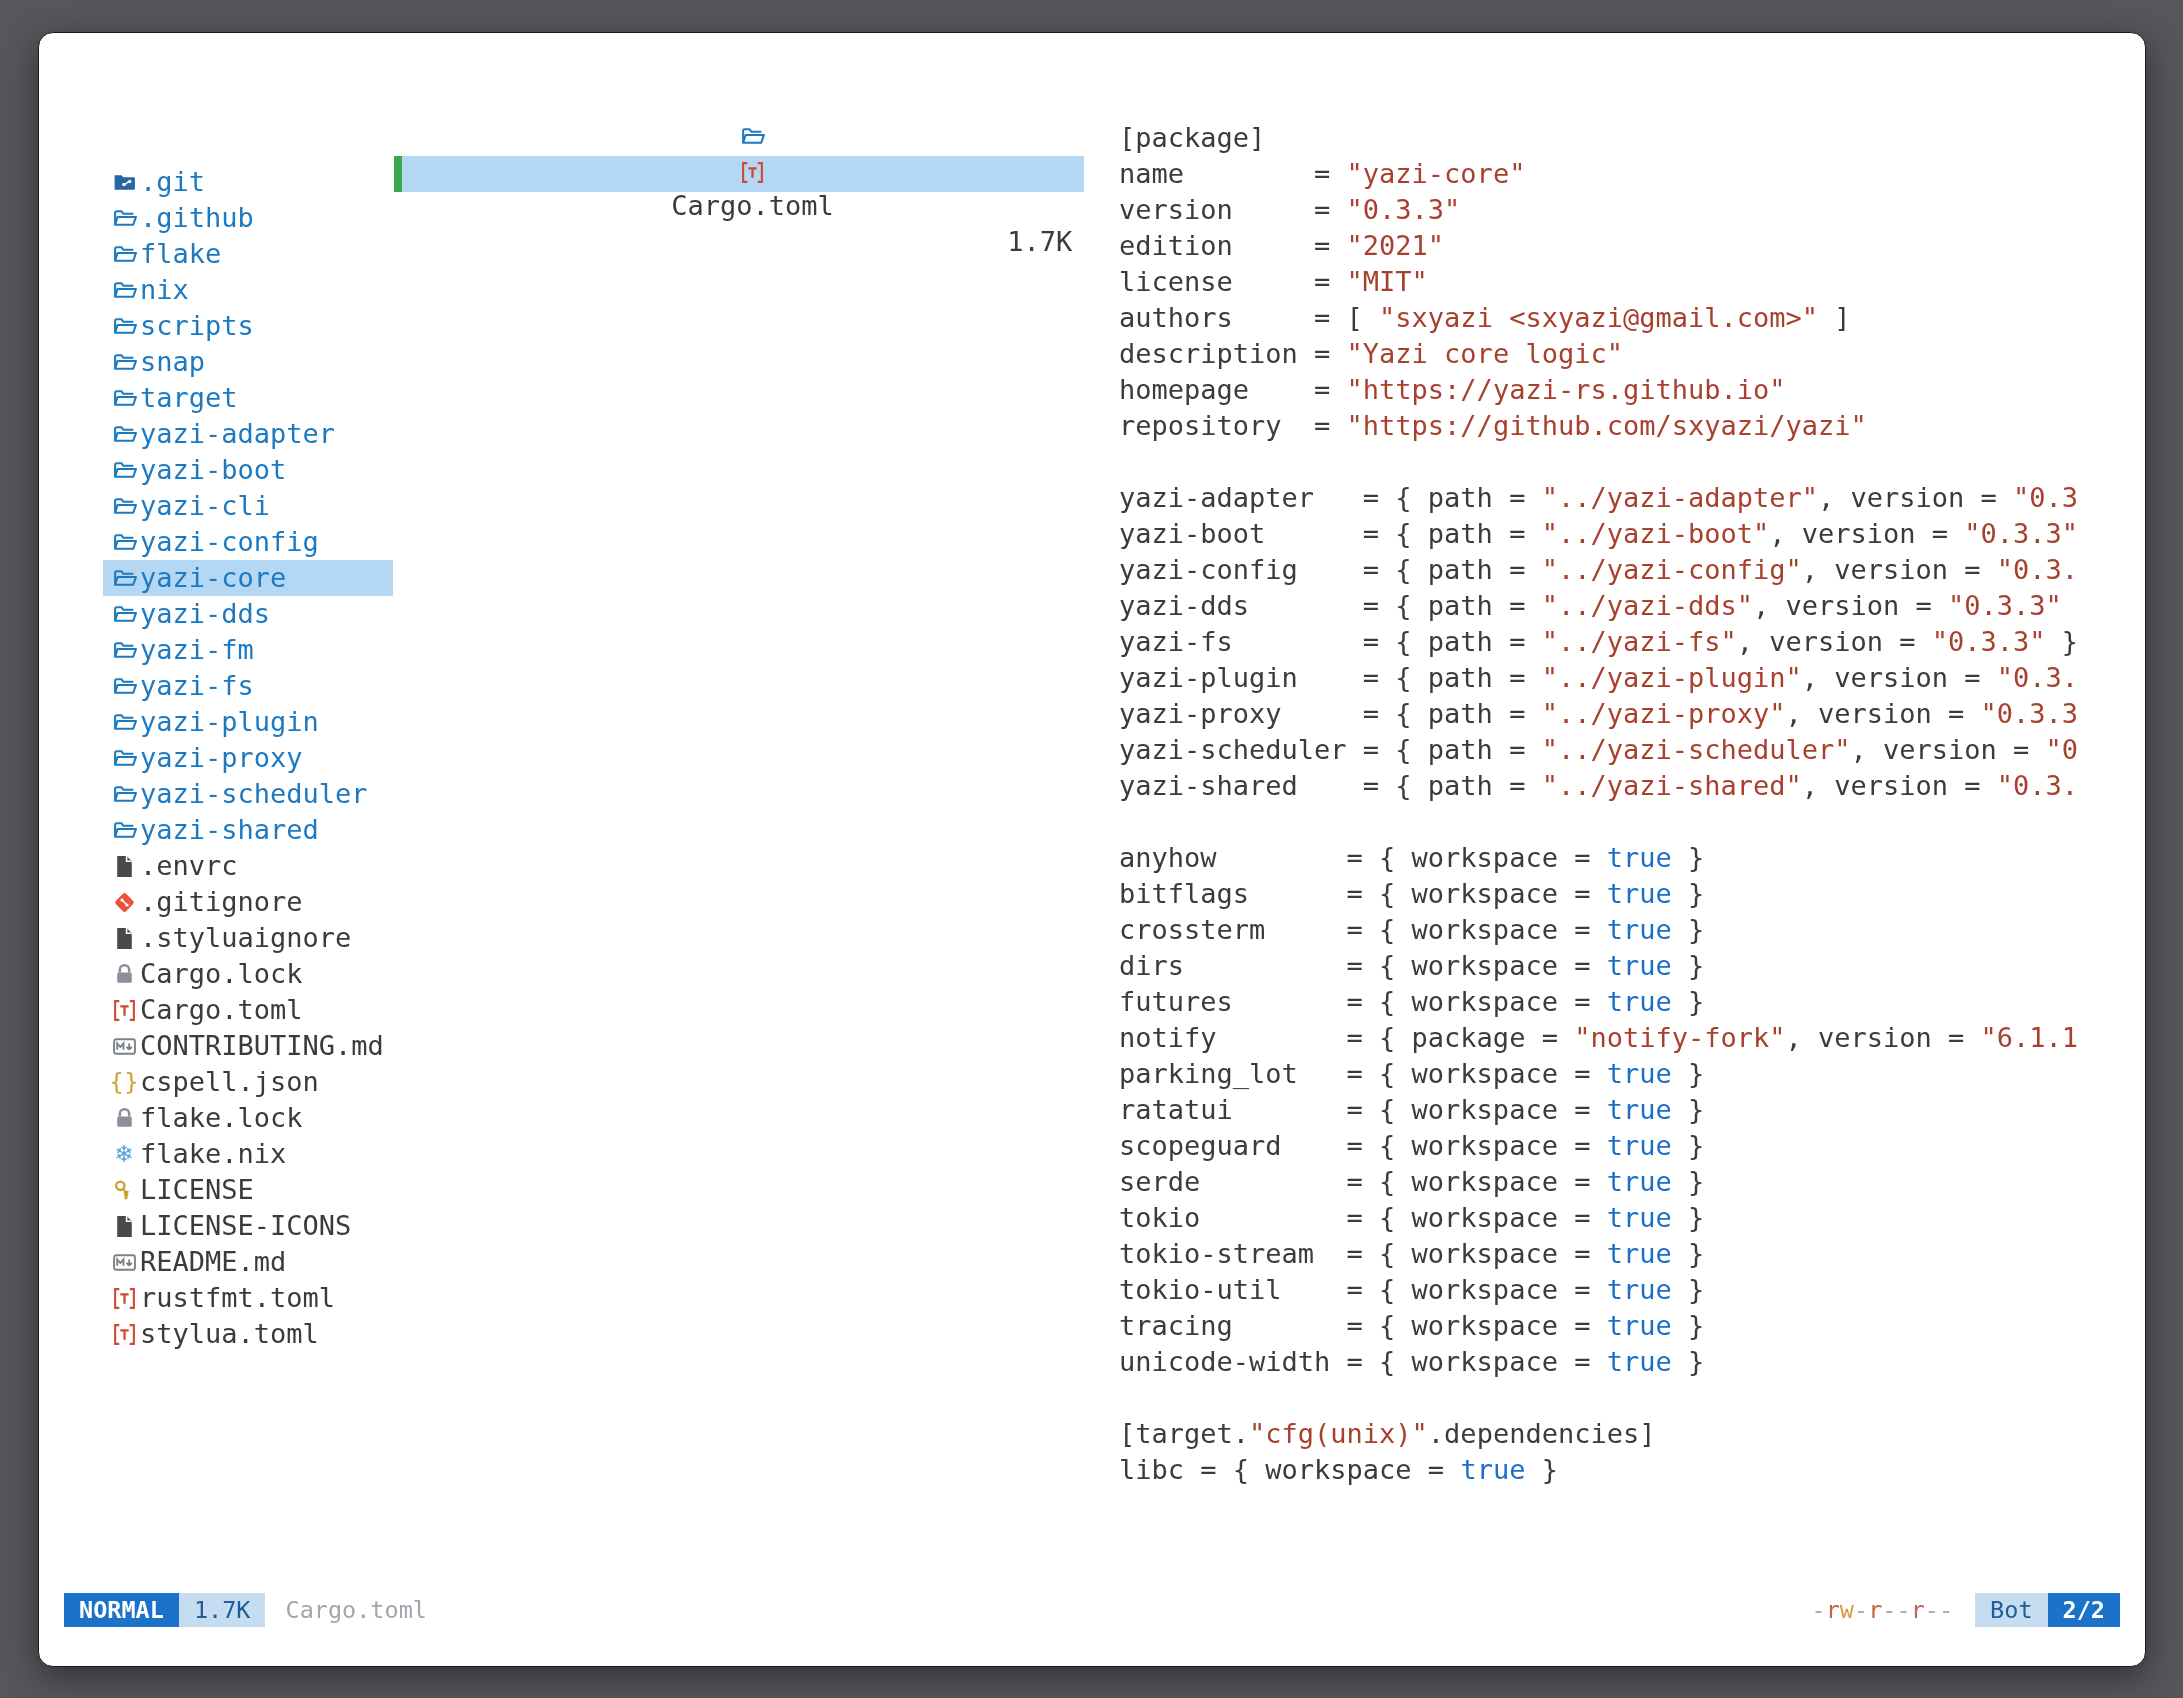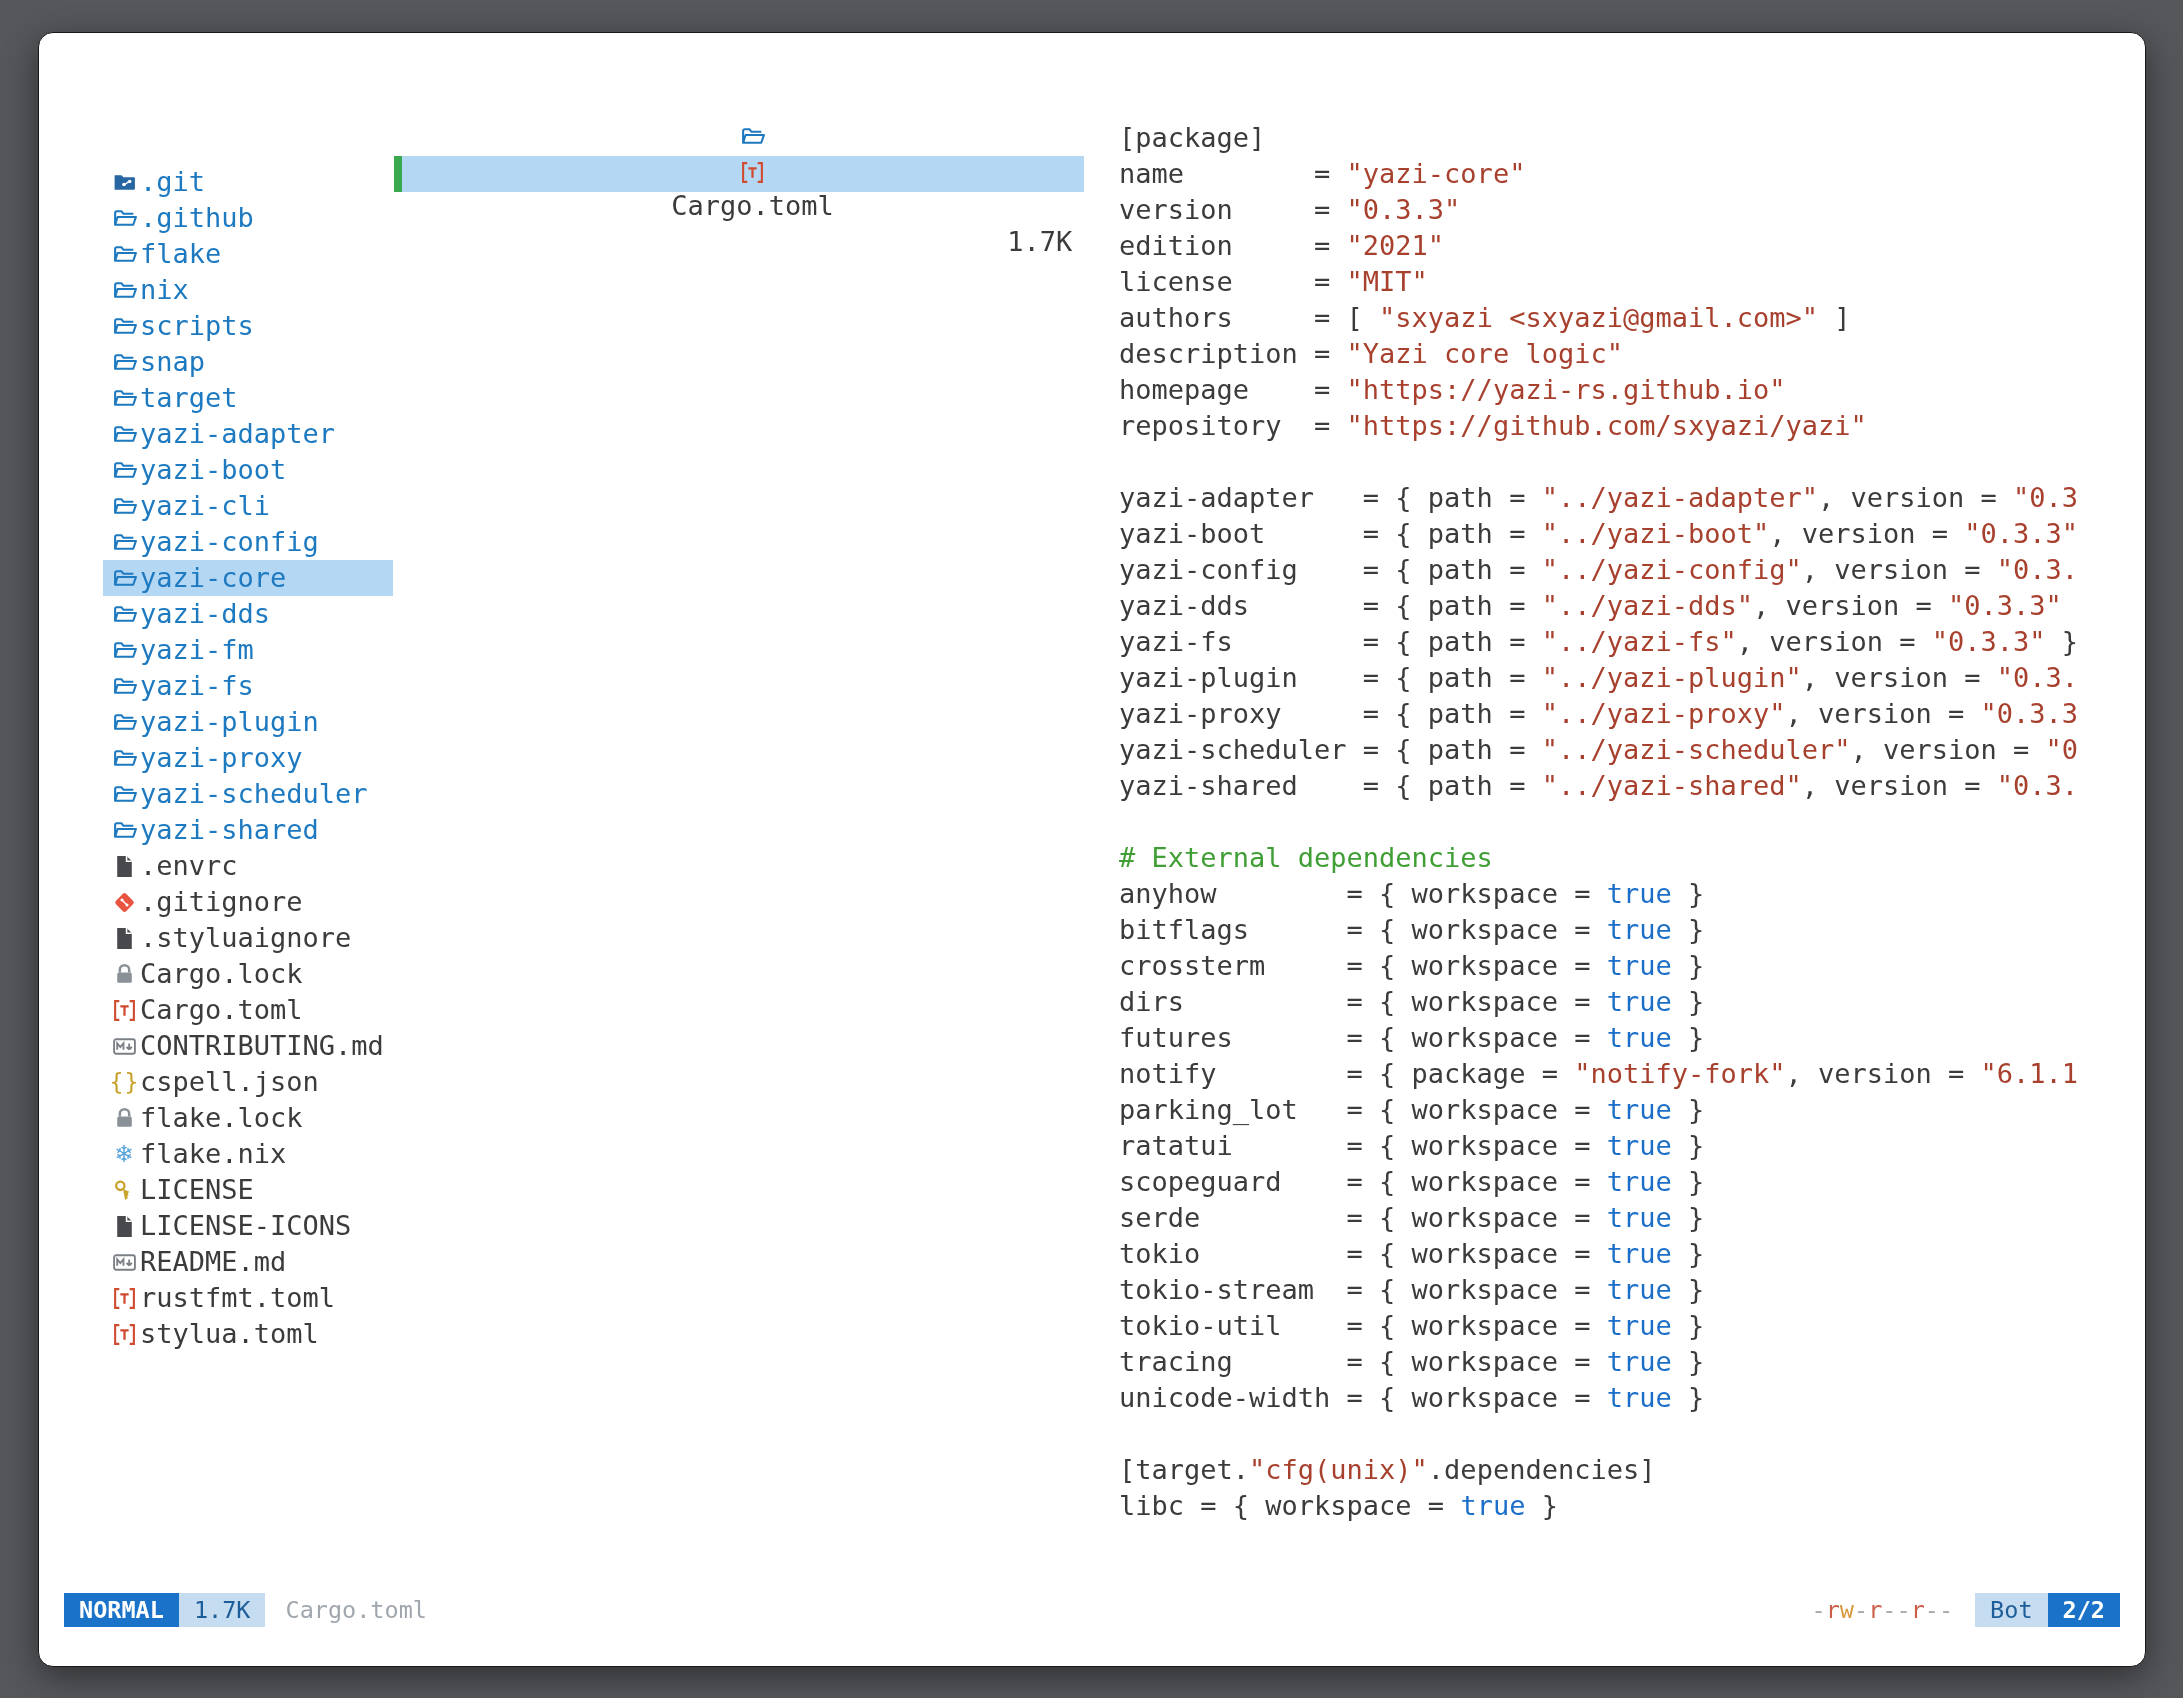--- a/index.html
+++ b/index.html
@@ -231,21 +231,20 @@
       <div class="line"><span class="seg-t">yazi-adapter   = { path = </span><span class="seg-s">"../yazi-adapter"</span><span class="seg-t">, version = </span><span class="seg-s">"0.3</span></div>
       <div class="line"><span class="seg-t">yazi-boot      = { path = </span><span class="seg-s">"../yazi-boot"</span><span class="seg-t">, version = </span><span class="seg-s">"0.3.3"</span></div>
       <div class="line"><span class="seg-t">yazi-config    = { path = </span><span class="seg-s">"../yazi-config"</span><span class="seg-t">, version = </span><span class="seg-s">"0.3.</span></div>
       <div class="line"><span class="seg-t">yazi-dds       = { path = </span><span class="seg-s">"../yazi-dds"</span><span class="seg-t">, version = </span><span class="seg-s">"0.3.3"</span></div>
       <div class="line"><span class="seg-t">yazi-fs        = { path = </span><span class="seg-s">"../yazi-fs"</span><span class="seg-t">, version = </span><span class="seg-s">"0.3.3"</span><span class="seg-t"> }</span></div>
       <div class="line"><span class="seg-t">yazi-plugin    = { path = </span><span class="seg-s">"../yazi-plugin"</span><span class="seg-t">, version = </span><span class="seg-s">"0.3.</span></div>
       <div class="line"><span class="seg-t">yazi-proxy     = { path = </span><span class="seg-s">"../yazi-proxy"</span><span class="seg-t">, version = </span><span class="seg-s">"0.3.3</span></div>
       <div class="line"><span class="seg-t">yazi-scheduler = { path = </span><span class="seg-s">"../yazi-scheduler"</span><span class="seg-t">, version = </span><span class="seg-s">"0</span></div>
       <div class="line"><span class="seg-t">yazi-shared    = { path = </span><span class="seg-s">"../yazi-shared"</span><span class="seg-t">, version = </span><span class="seg-s">"0.3.</span></div>
       <div class="line"></div>
-      <div class="line"><span class="seg-c"># External dependencies</span></div>
       <div class="line"><span class="seg-t">anyhow        = { workspace = </span><span class="seg-b">true</span><span class="seg-t"> }</span></div>
       <div class="line"><span class="seg-t">bitflags      = { workspace = </span><span class="seg-b">true</span><span class="seg-t"> }</span></div>
       <div class="line"><span class="seg-t">crossterm     = { workspace = </span><span class="seg-b">true</span><span class="seg-t"> }</span></div>
       <div class="line"><span class="seg-t">dirs          = { workspace = </span><span class="seg-b">true</span><span class="seg-t"> }</span></div>
       <div class="line"><span class="seg-t">futures       = { workspace = </span><span class="seg-b">true</span><span class="seg-t"> }</span></div>
       <div class="line"><span class="seg-t">notify        = { package = </span><span class="seg-s">"notify-fork"</span><span class="seg-t">, version = </span><span class="seg-s">"6.1.1</span></div>
       <div class="line"><span class="seg-t">parking_lot   = { workspace = </span><span class="seg-b">true</span><span class="seg-t"> }</span></div>
       <div class="line"><span class="seg-t">ratatui       = { workspace = </span><span class="seg-b">true</span><span class="seg-t"> }</span></div>
       <div class="line"><span class="seg-t">scopeguard    = { workspace = </span><span class="seg-b">true</span><span class="seg-t"> }</span></div>
       <div class="line"><span class="seg-t">serde         = { workspace = </span><span class="seg-b">true</span><span class="seg-t"> }</span></div>

